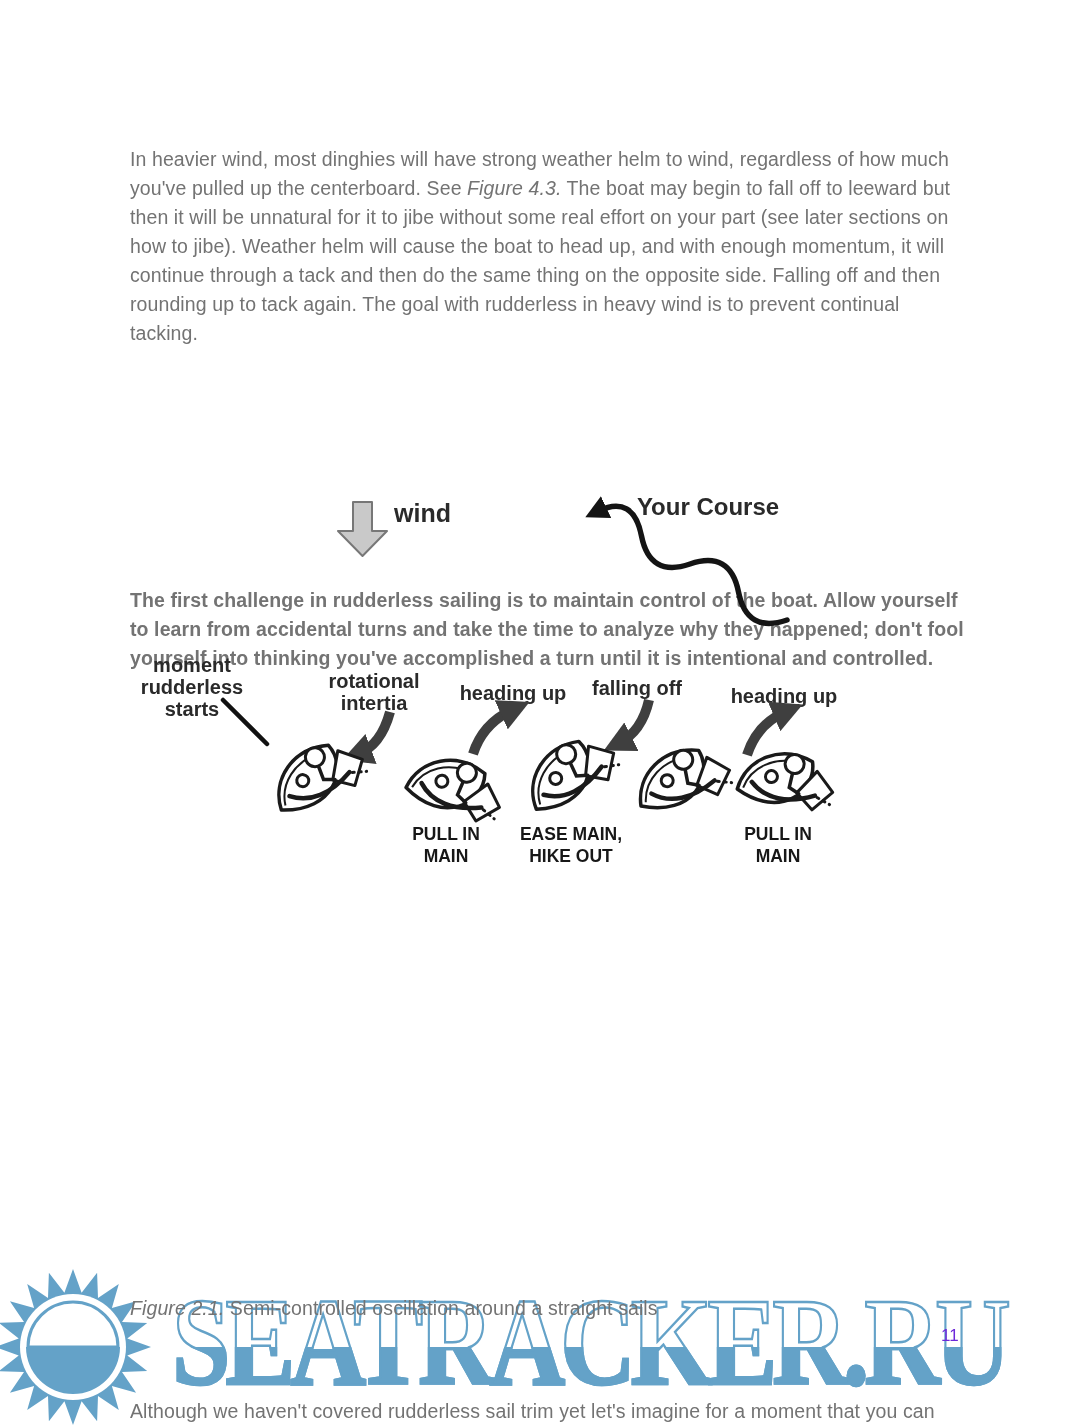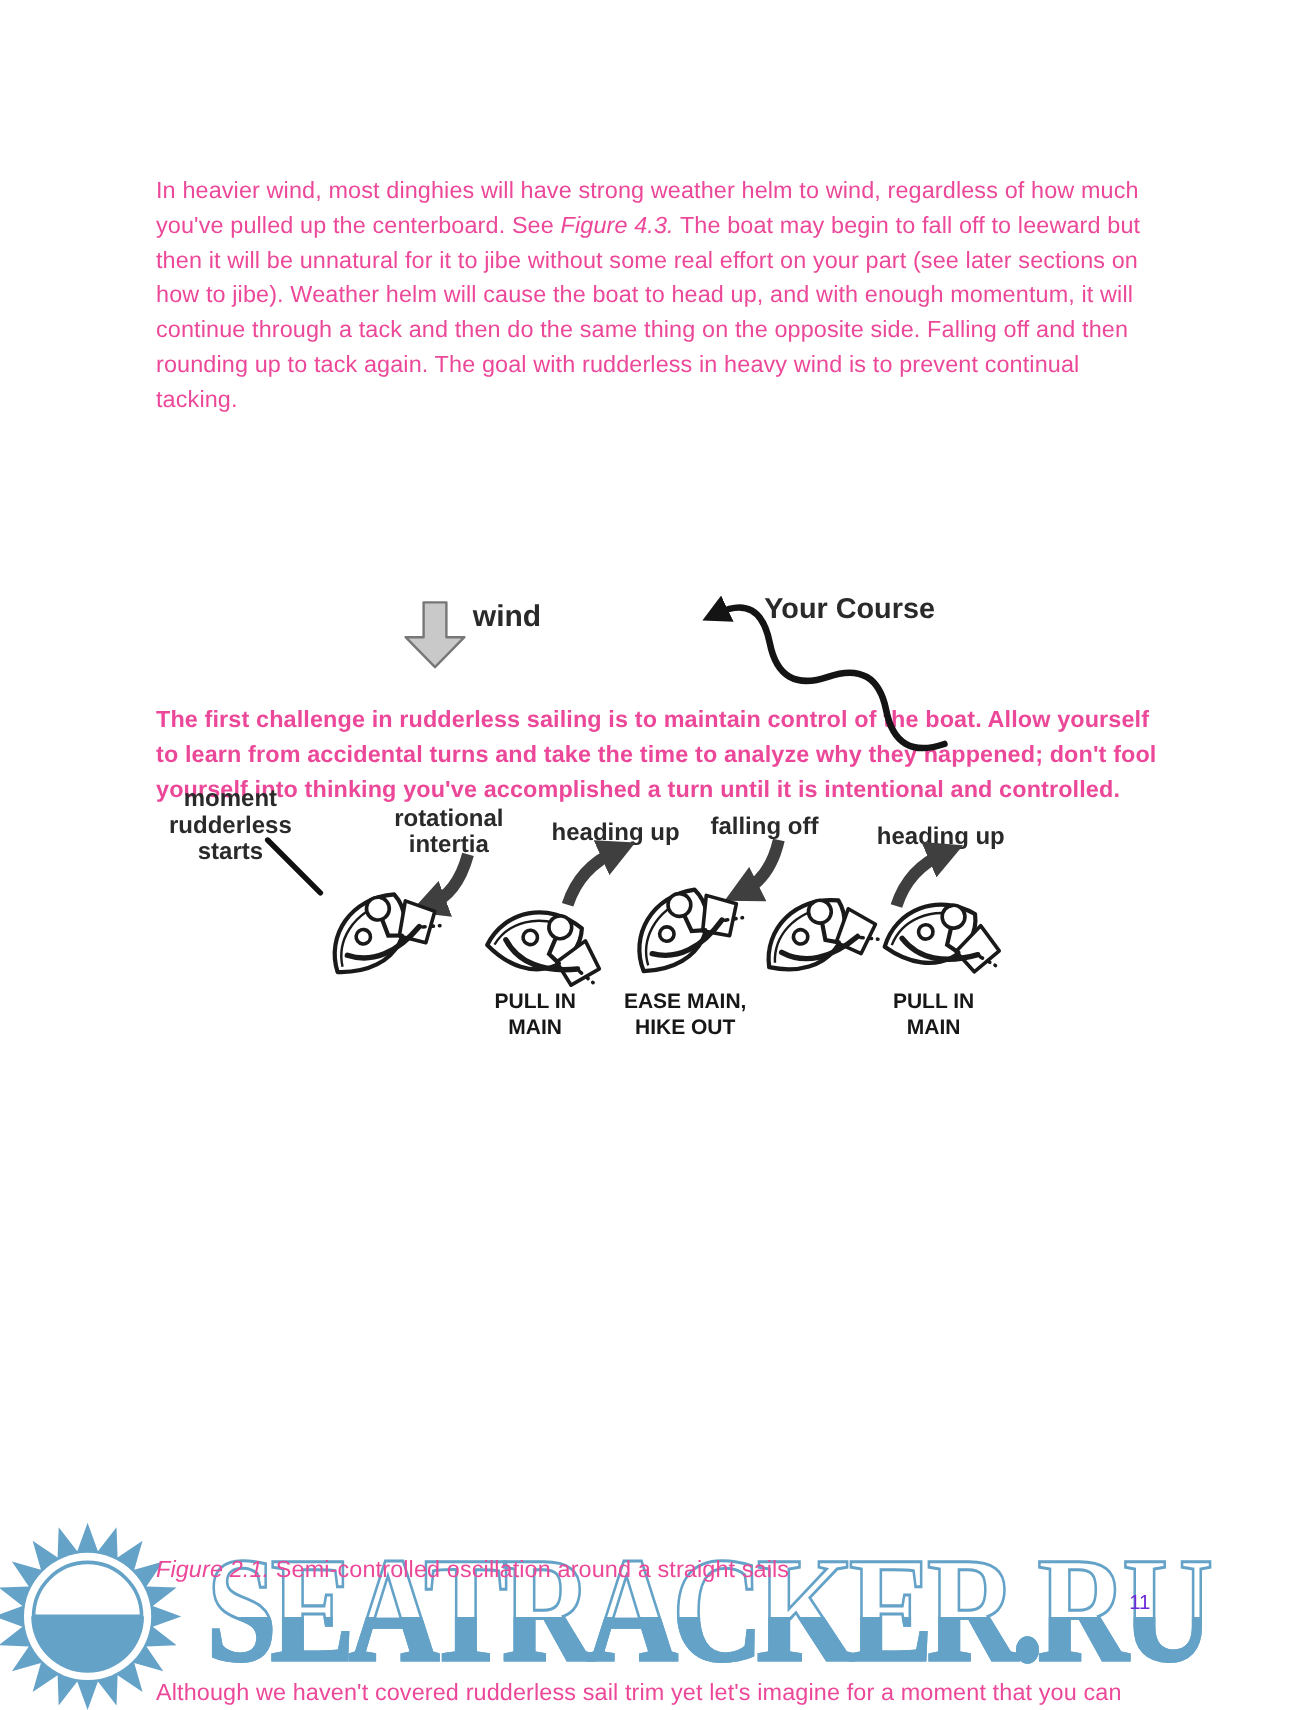--- a/index.html
+++ b/index.html
@@ -2,21 +2,21 @@
 <html><head>
 <meta charset="utf-8">
 <style>
   html,body{margin:0;padding:0;}
   body{
     width:1080px;height:1425px;position:relative;overflow:hidden;
     background:#ffffff;font-family:"Liberation Sans",sans-serif;
   }
   .para{
     position:absolute;left:130px;width:838px;
-    font-size:19.5px;line-height:29px;color:#ec4899;letter-spacing:0.1px;
+    font-size:19.5px;line-height:29px;color:#737373;letter-spacing:0.1px;
   }
   .para em{font-style:italic;}
   #p1{top:125px;}
   #p2{top:344px;font-weight:bold;}
   #figcaption{top:945px;}
   #p3{top:1000px;}
   .content{position:relative;z-index:2;}
   #diagram{
     position:absolute;left:130px;top:478px;width:750px;height:404px;z-index:2;
   }

